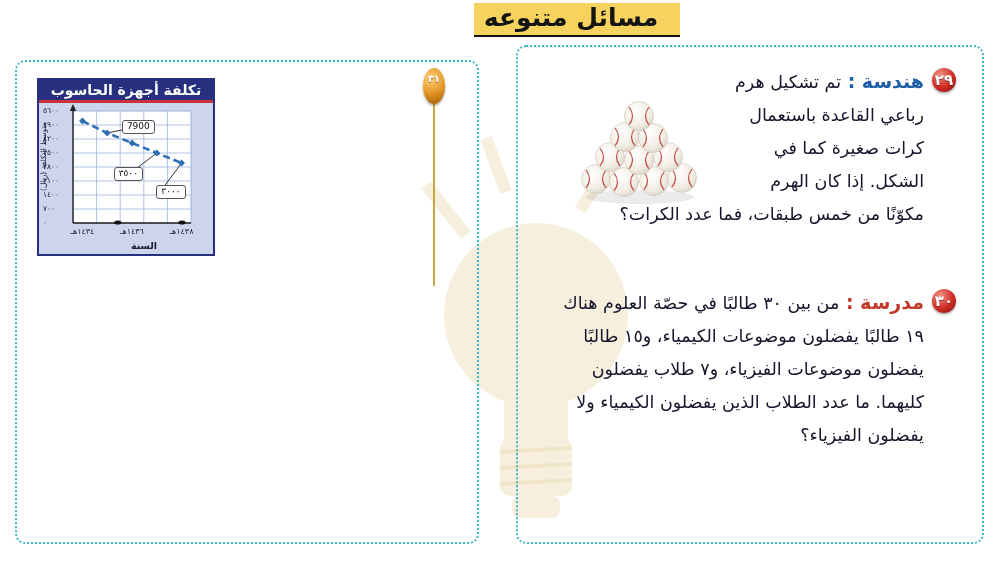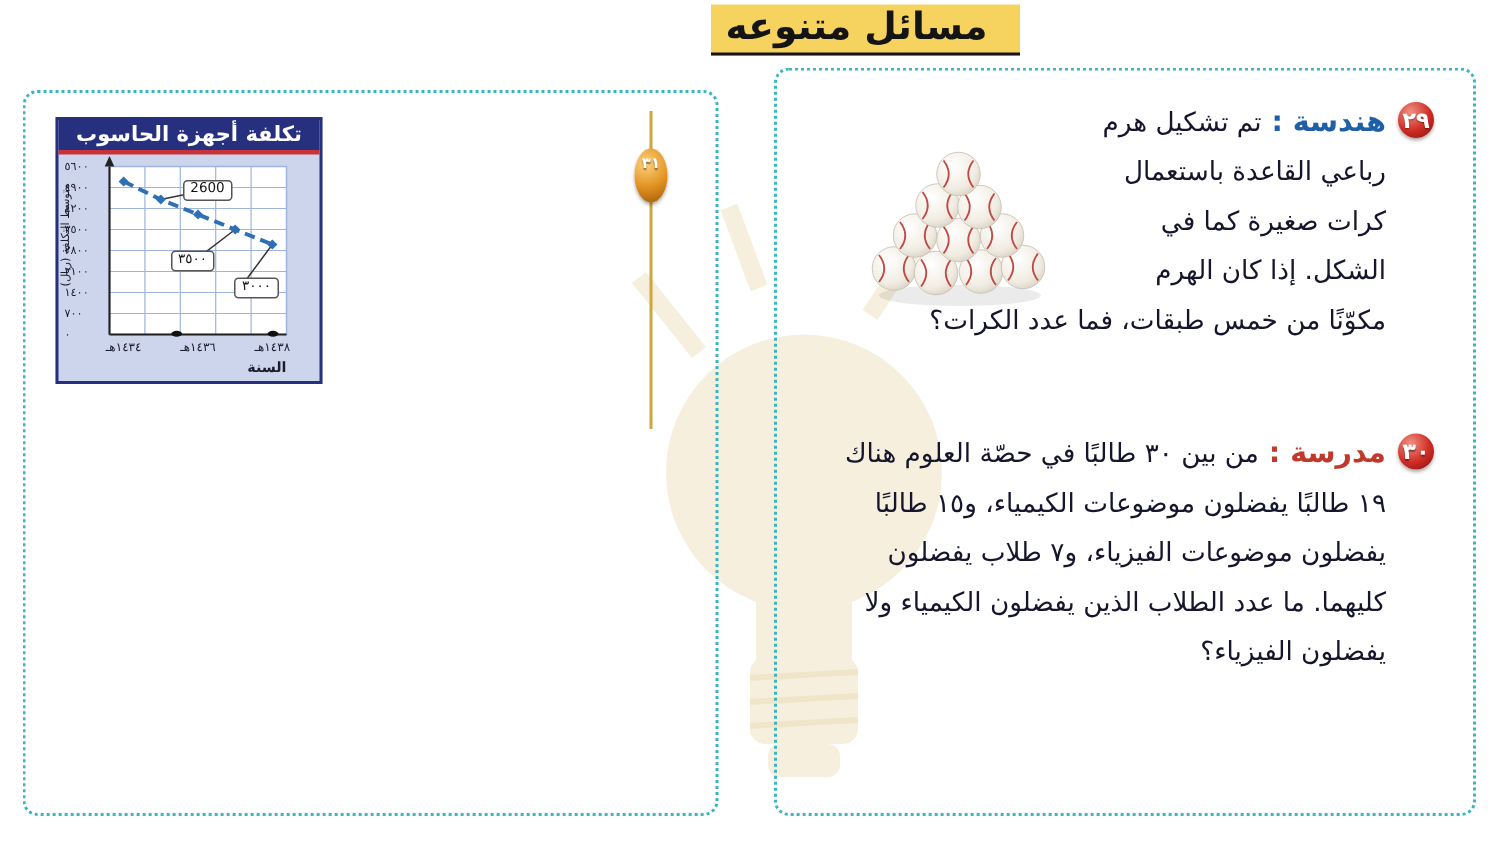--- a/index.html
+++ b/index.html
@@ -22,21 +22,21 @@
   .panel-left  { left:15px;  top:60px; width:464px; height:484px; }
 
   
   .prob { position:relative; display:flex; flex-direction:row; align-items:flex-start; direction:rtl; z-index:2; }
   .badge { flex:0 0 auto; width:24px; height:24px; border-radius:50%; color:#fff; font-weight:bold;
            font-size:15px; line-height:24px; text-align:center;
            background:radial-gradient(circle at 35% 28%, #f09184, #cf2b23 55%, #7e130e);
            box-shadow:0 1.5px 2.5px rgba(0,0,0,.35); text-shadow:0 1px 1px rgba(0,0,0,.45);
            margin-left:8px; margin-top:3px; }
   .badge.orange { width:22px; height:36px; line-height:22px; font-size:10px;
-           background:radial-gradient(circle at 35% 28%, #ffd27a, #e08f1f 55%, #9c5a08);margin-top:31px; }
+           background:radial-gradient(circle at 35% 28%, #ffd27a, #e08f1f 55%, #9c5a08); }
   .prob-body { flex:1 1 auto; font-size:17.5px; line-height:33px; color:#15152b; text-align:right; }
   .cat { font-weight:bold; font-size:19px; }
   .cat-geo { color:#1e5fa8; }
   .cat-school { color:#c0392b; }
 
   .rp-inner { padding:18px 26px 0 26px; }
   .prob1 .prob-body { position:relative; min-height:175px; }
   .balls-float { float:left; width:185px; height:132px; }
   .balls-svg { position:absolute; left:34px; top:26px; }
   .prob2 { margin-top:46px; }
@@ -53,21 +53,21 @@
   .chart-box { position:absolute; left:20px; top:16px; width:178px; height:178px;
                border:2px solid #27307f; background:#ccd5ec; z-index:2; direction:rtl; }
   .chart-header { height:20px; background:#27307f; color:#fff; font-size:14px; font-weight:bold;
                   text-align:center; line-height:20px; }
   .chart-stripe { height:3px; background:#c8333a; }
   .plot-wrap { position:absolute; left:34px; top:31px; width:118px; height:112px; }
   .plot-svg { overflow:visible; display:block; }
   .ytick { position:absolute; left:4px; width:27px; text-align:left; direction:ltr;
            font-size:7.5px; color:#1c1c30; }
   .xtick { position:absolute; transform:translateX(-50%); font-size:8px; color:#1c1c30; white-space:nowrap; }
-  .xaxis-title { position:absolute; left:34px; top:160px; width:118px; 
+  .xaxis-title { position:absolute; left:46px; top:160px; width:118px; text-align:center;
                  font-size:9.5px; font-weight:bold; color:#1c1c30; }
   .yaxis-title { position:absolute; left:0px; top:42px; height:104px; writing-mode:vertical-rl;
                  transform:rotate(180deg); font-size:7.5px; color:#1c1c30; white-space:nowrap; }
   .callout { position:absolute; background:#fff; border:1px solid #555; border-radius:3px;
              font-size:9px; line-height:11px; padding:0 4px 1px 4px; color:#111; direction:rtl; }
 </style>
 </head>
 <body>
 
 <div class="stage">
@@ -172,21 +172,21 @@
             <line x1="64.9" y1="15.680000000000001" x2="34.22" y2="21.999999999999996" stroke="#333" stroke-width="1"></line>
             <line x1="56.64" y1="62.720000000000006" x2="83.78" y2="42" stroke="#333" stroke-width="1"></line>
             <line x1="87.32" y1="80.64" x2="108.56" y2="52" stroke="#333" stroke-width="1"></line>
             <polyline points="9.44,10.000000000000002 34.22,21.999999999999996 59,32 83.78,42 108.56,52" fill="none" stroke="#2f6fb5" stroke-width="2.6" stroke-dasharray="7 4"></polyline>
             <polygon points="9.44,6.600000000000001 12.84,10.000000000000002 9.44,13.400000000000002 6.039999999999999,10.000000000000002" fill="#2f6fb5"></polygon>
             <polygon points="34.22,18.599999999999998 37.62,21.999999999999996 34.22,25.399999999999995 30.82,21.999999999999996" fill="#2f6fb5"></polygon>
             <polygon points="59,28.6 62.4,32 59,35.4 55.6,32" fill="#2f6fb5"></polygon>
             <polygon points="83.78,38.6 87.18,42 83.78,45.4 80.38,42" fill="#2f6fb5"></polygon>
             <polygon points="108.56,48.6 111.96000000000001,52 108.56,55.4 105.16,52" fill="#2f6fb5"></polygon>
           </svg>
-      <div class="callout" style="left: 48.9px; top: 8.68px;">2600</div>
+      <div class="callout" style="left: 48.9px; top: 8.68px;">7900</div>
           <div class="callout" style="left: 40.64px; top: 55.72px;">٣٥٠٠</div>
           <div class="callout" style="left: 71.32px; top: 73.64px; margin-left: 12px;">٣٠٠٠</div>
         </div>
       <div class="xaxis-title">السنة </div>
     <div class="ytick" style="top: 138px;">٠</div>
         <div class="ytick" style="top: 124px;">٧٠٠</div>
         <div class="ytick" style="top: 110px;">١٤٠٠</div>
         <div class="ytick" style="top: 96px;">٢١٠٠</div>
         <div class="ytick" style="top: 82px;">٢٨٠٠</div>
         <div class="ytick" style="top: 68px;">٣٥٠٠</div>

